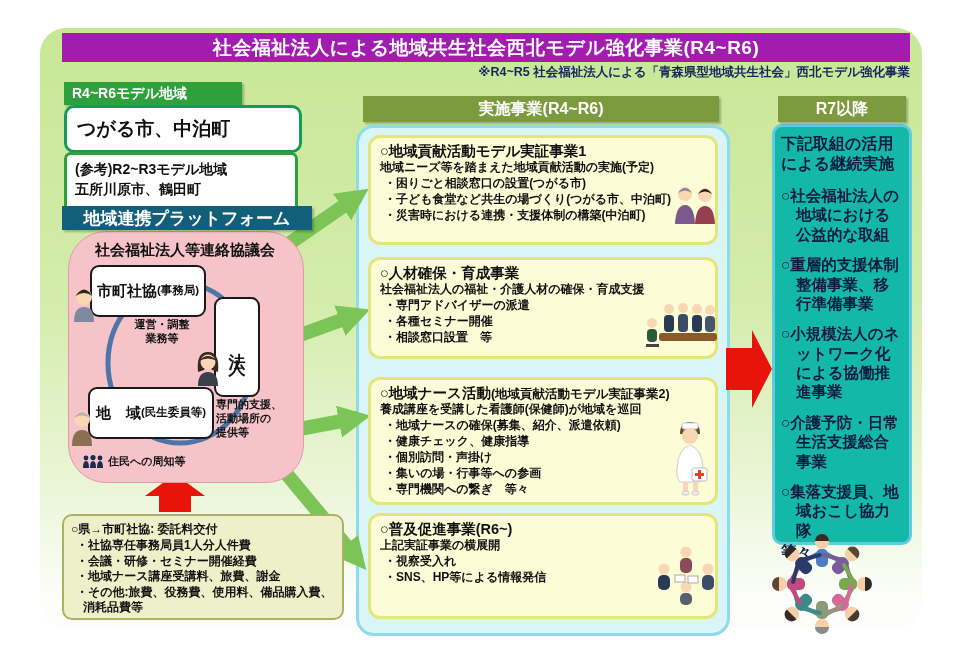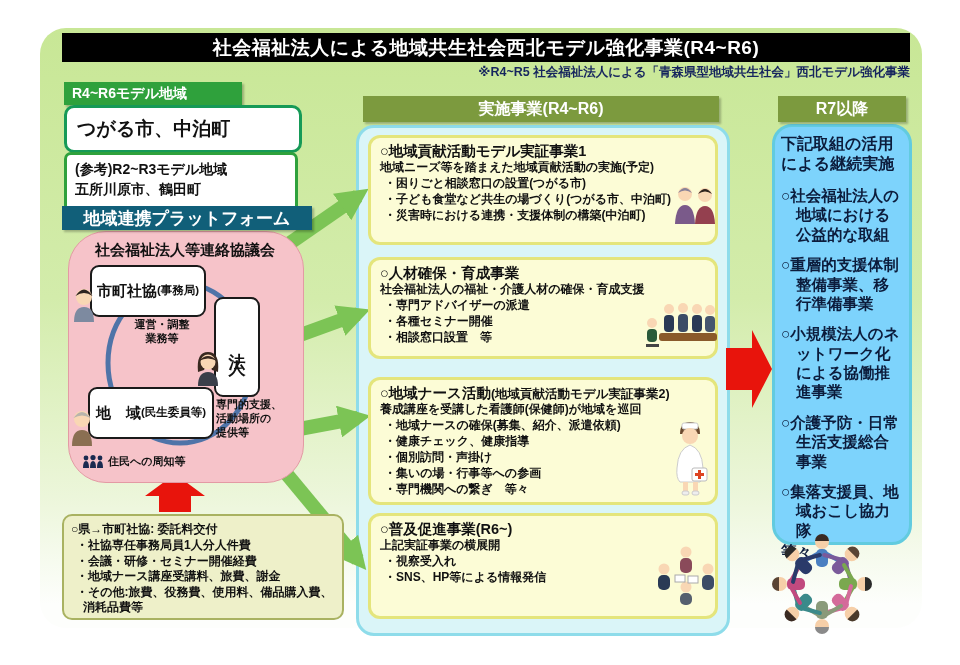--- a/index.html
+++ b/index.html
@@ -1,21 +1,21 @@
 <!DOCTYPE html>
 <html lang="ja"><head>
 <meta charset="utf-8">
 <style>
   html,body{margin:0;padding:0;background:#fff;}
   .stage{position:relative;width:960px;height:665px;background:#fff;overflow:hidden;
          font-family:"Liberation Sans","DejaVu Sans",sans-serif;color:#111;}
   .abs{position:absolute;}
   .panel-bg{left:40px;top:28px;width:882px;height:600px;border-radius:26px;
     background:linear-gradient(180deg,#c8e796 0%,#d3ecab 45%,#ecf6da 78%,#fdfefc 96%);z-index:1;}
-  .title-bar{left:62px;top:33px;width:848px;height:29px;background:#000000;z-index:4;
+  .title-bar{left:62px;top:33px;width:848px;height:29px;background:#a21caf;z-index:4;
     display:flex;align-items:center;justify-content:center;color:#fff;font-weight:bold;font-size:19px;letter-spacing:.5px;}
   .subtitle{left:62px;top:64px;width:848px;text-align:right;color:#16255e;font-weight:bold;font-size:12.5px;z-index:4;}
   .tag{z-index:5;color:#fff;font-weight:bold;display:flex;align-items:center;box-shadow:2px 2px 2px rgba(0,0,0,.25);}
   .tag-green{left:64px;top:82px;width:170px;height:23px;background:#2fa13c;font-size:14px;padding-left:8px;}
   .bar-teal{left:62px;top:206px;width:250px;height:24px;background:#115f79;font-size:17px;justify-content:center;z-index:5;}
   .olive{background:#7c9a3e;font-size:16px;justify-content:center;}
   .mid-header{left:363px;top:96px;width:356px;height:26px;}
   .right-header{left:778px;top:96px;width:128px;height:26px;}
   .wbox{background:#fff;border:3px solid #2fa13c;border-radius:10px;z-index:5;}
   .city-box{left:64px;top:105px;width:222px;height:42px;display:flex;align-items:center;
@@ -42,22 +42,22 @@
   .fund-title{font-size:12px;font-weight:bold;}
   .fund-line{font-size:12px;font-weight:bold;line-height:1.3;padding-left:12px;text-indent:-7px;}
   .cyan-container{left:356px;top:125px;width:374px;height:511px;background:#daf5f8;
     border:3px solid #8edcea;border-radius:18px;z-index:2;box-sizing:border-box;}
   .ybox{left:368px;width:350px;background:#fcfcd6;border:3px solid #e4e57c;border-radius:12px;z-index:5;
     box-sizing:border-box;padding:5px 9px;}
   .ybox-title{font-size:14.5px;font-weight:bold;line-height:1.2;}
   .ybox-title .tsub{font-size:12.5px;}
   .ybox-desc,.ybox-li{font-size:12px;font-weight:600;line-height:1.33;}
   .ybox-li{padding-left:4px;}
-  .right-box{left:772px;top:124px;width:140px;height:421px;background:#7dd3fc;border:3px solid #62cbdf;
-    border-radius:20px;z-index:4;box-sizing:border-box;padding:7px 6px;color:#0c1c3c;}
+  .right-box{left:772px;top:124px;width:140px;height:421px;background:#14b8a6;border:3px solid #62cbdf;
+    border-radius:10px;z-index:4;box-sizing:border-box;padding:7px 6px;color:#0c1c3c;}
   .rb-intro{font-size:16px;font-weight:bold;line-height:1.25;margin-bottom:12px;}
   .rb-item{font-size:15.5px;font-weight:bold;line-height:1.25;padding-left:15px;text-indent:-15px;margin-bottom:11px;}
   .rb-footer{font-size:15.5px;font-weight:bold;}
   .overlay{left:0;top:0;z-index:3;pointer-events:none;}
   .illus{z-index:7;}
 </style>
 </head>
 <body>
 
 <div class="stage">

